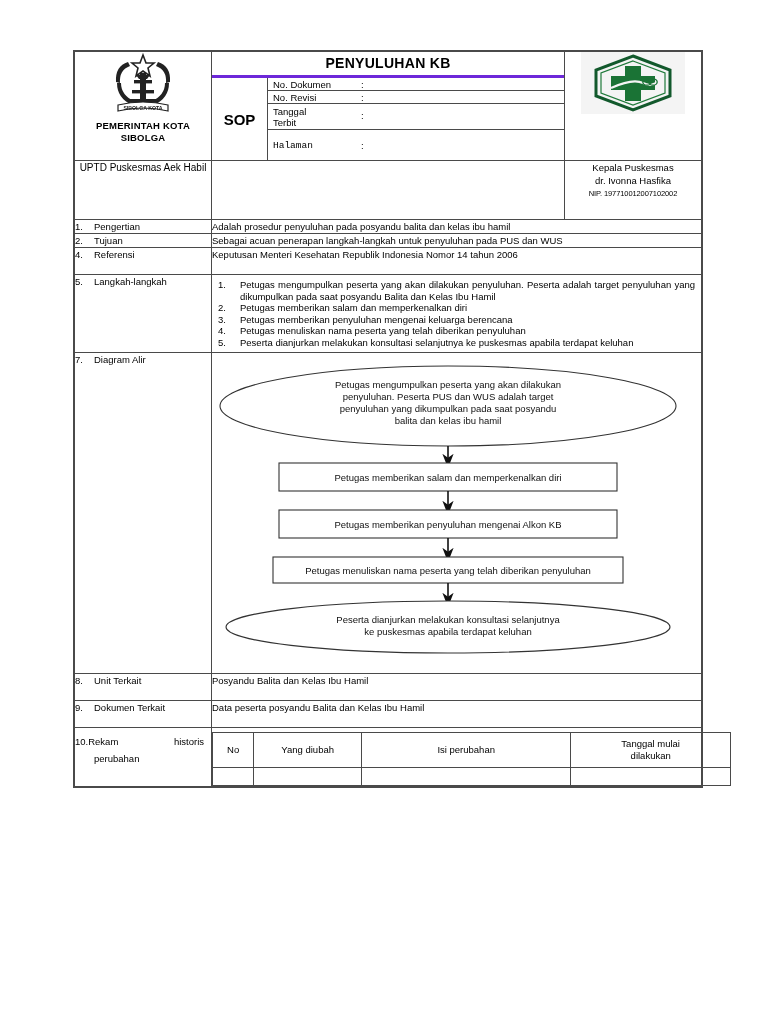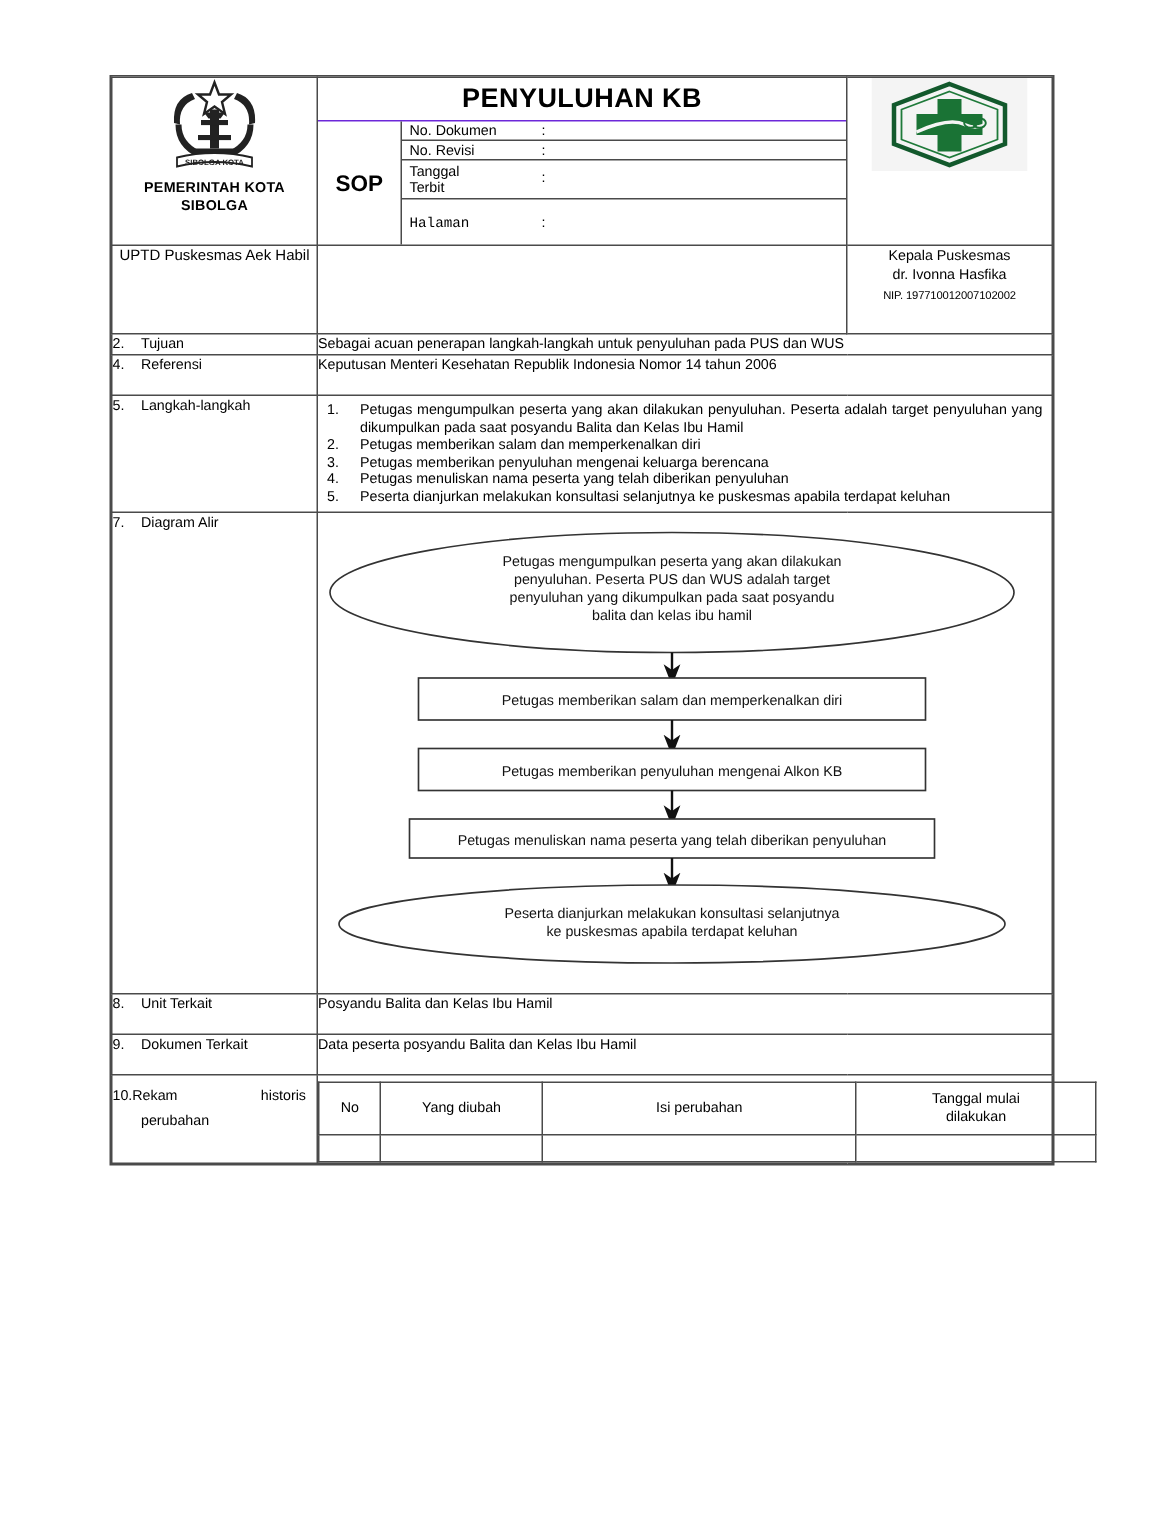--- a/index.html
+++ b/index.html
@@ -56,25 +56,25 @@
     line-height: 12px;
     letter-spacing: .2px;
     padding-bottom: 5px;
   }
 
   .title-cell {
     padding: 0;
   }
   .doc-title {
     text-align: center;
-    font-size: 18px;
+    font-size: 14px;
     font-weight: bold;
     letter-spacing: .3px;
     padding: 3px 0 4px 0;
-    border-bottom: 1px solid #6d28d9;
+    border-bottom: 3px solid #6d28d9;
   }
   .title-inner {
     display: flex;
     width: 100%;
   }
   .sop-word {
     width: 56px;
     flex: 0 0 56px;
     border-right: 1px solid #4a4a4a;
     font-size: 15px;
@@ -329,20 +329,24 @@
           <span>UPTD Puskesmas Aek Habil</span>
         </td>
         <td class="blank-cell"></td>
         <td class="head-cell">
           <div>Kepala Puskesmas</div>
           <div class="head-name">dr. Ivonna Hasfika</div>
           <div class="head-nip">NIP. 197710012007102002</div>
         </td>
       </tr>
 
+      <tr class="r-pengertian">
+        <td class="lbl-cell"><span class="num">1.</span><span>Pengertian</span></td>
+        <td class="val-cell" colspan="2">Adalah prosedur  penyuluhan pada  posyandu balita dan kelas ibu hamil</td>
+      </tr>
 
       <tr class="r-tujuan">
         <td class="lbl-cell"><span class="num">2.</span><span>Tujuan</span></td>
         <td class="val-cell" colspan="2">Sebagai acuan penerapan langkah-langkah untuk penyuluhan pada PUS dan WUS</td>
       </tr>
 
 
       <tr class="r-referensi">
         <td class="lbl-cell"><span class="num">4.</span><span>Referensi</span></td>
         <td class="val-cell" colspan="2">Keputusan Menteri Kesehatan Republik Indonesia Nomor 14 tahun 2006</td>

